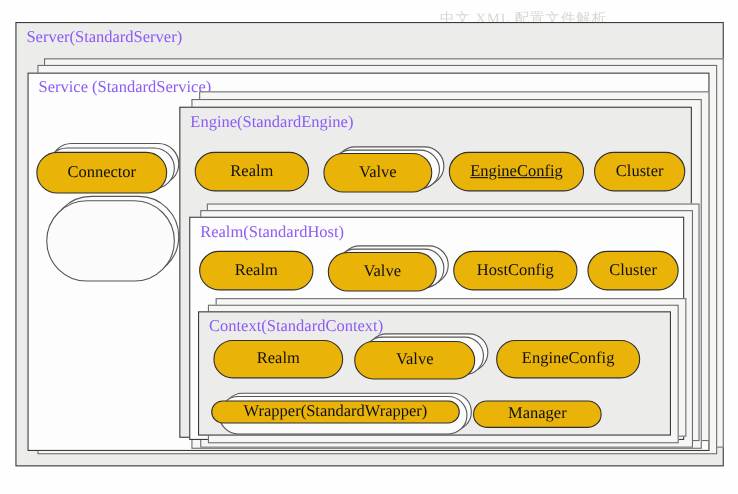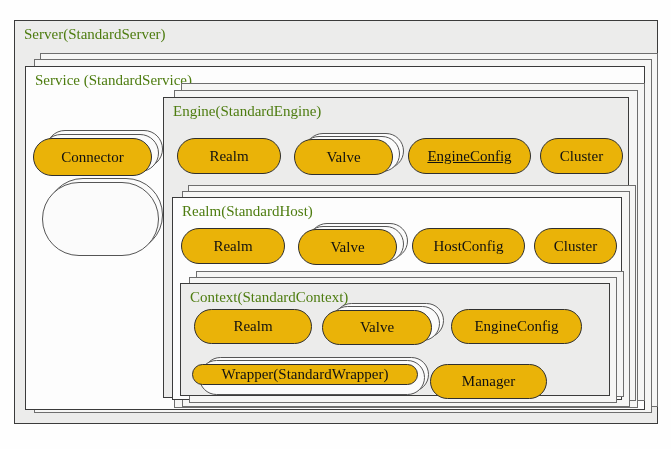--- a/index.html
+++ b/index.html
@@ -52,21 +52,21 @@
     border: 1px solid #6e6e6e;
     background: #f6f6f5;
     box-sizing: border-box;
   }
 
   .box-title {
     position: absolute;
     left: 9px;
     top: 4px;
     font-size: 15px;
-    color: #4d7c0f;
+    color: #8b5cf6;
     white-space: nowrap;
     line-height: 18px;
   }
 
   
   .pill {
     position: absolute;
     border: 1px solid #2f2f2f;
     border-radius: 999px;
     background: #eab308;
@@ -92,20 +92,21 @@
     z-index: 2;
   }
 
   .pill-label { pointer-events: none; display: block; }
 </style>
 </head>
 <body>
 
 <div id="canvas">
 
+  <div class="bleed" style="left:400px; top:8px;">中文 XML 配置文件解析</div>
   <div class="bleed" style="left:378px; top:100px;">server.xml 中的 Connector 元素的配置</div>
   <div class="bleed" style="left:420px; top:296px;">第 3 章 部署与配置</div>
   <div class="bleed" style="left:450px; top:326px;">与容器的关系</div>
 
   <div class="box gray" style="left:14px; top:20px; width:644px; height:404px;">
     <div class="box-title">Server(StandardServer)</div>
   </div>
 
   <div class="stackplate" style="left:40px; top:53px; width:618px; height:354px;"></div>
   <div class="stackplate" style="left:34px; top:59px; width:618px; height:354px;"></div>
@@ -193,17 +194,17 @@
   <div class="pill" style="left:451px; top:309px; width:131px; height:35px;">
     <span class="pill-label">EngineConfig</span>
   </div>
 
   <div class="pillplate" style="left:203px; top:357px; width:226px; height:35px;"></div>
   <div class="pillplate" style="left:199px; top:360px; width:226px; height:35px;"></div>
   <div class="pill" style="left:192px; top:364px; width:226px; height:21px;justify-content:center;">
     <span class="pill-label">Wrapper(StandardWrapper)</span>
   </div>
 
-  <div class="pill" style="left:430px; top:364px; width:117px; height:35px;">
+  <div class="pill" style="left:430px; top:364px; width:117px; height:25px;">
     <span class="pill-label">Manager</span>
   </div>
 
 </div>
 
 </body></html>

